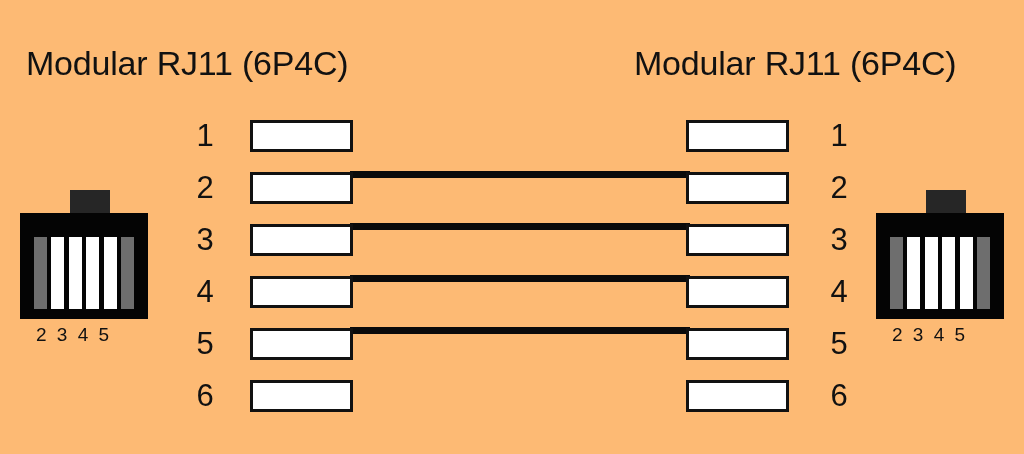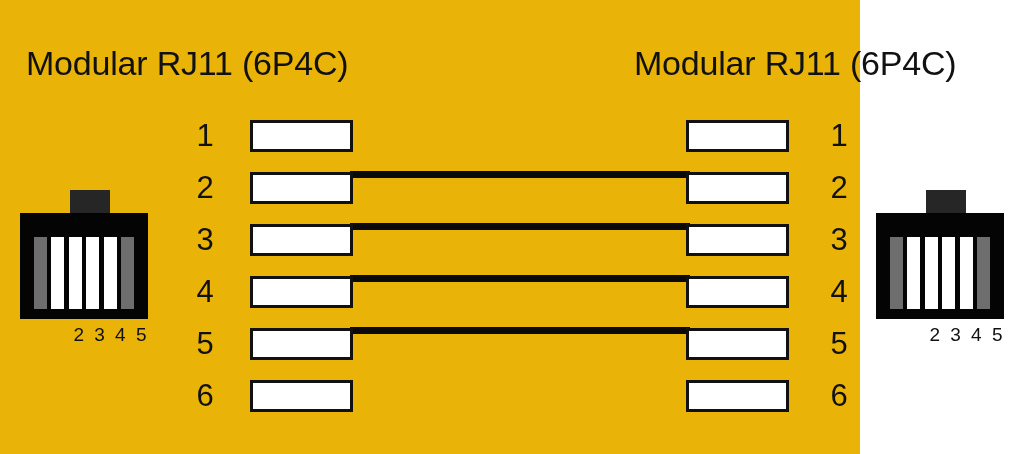--- a/index.html
+++ b/index.html
@@ -8,23 +8,23 @@
     background: #ffffff;
   }
   body {
     font-family: "Liberation Sans", sans-serif;
     width: 1024px;
     height: 454px;
     overflow: hidden;
   }
   #diagram {
     position: relative;
-    width: 860px;
+    width: 1024px;
     height: 454px;
-    background: #eab308;
+    background: #fdba74;
   }
 
   
   .title {
     position: absolute;
     font-size: 34px;
     font-weight: 400;
     color: #111111;
     letter-spacing: -0.2px;
     white-space: nowrap;
@@ -70,23 +70,23 @@
   .slot {
     width: 13px;
     height: 72px;
   }
   .slot.used   { background: #ffffff; }
   .slot.unused { background: #6e6e6e; }
 
   .conn-caption {
     position: absolute;
     top: 134px;
-    left: 1px;
+    left: 16px;
     width: 128px;
-    text-align: right;
+    text-align: left;
     font-size: 19px;
     color: #111111;
     letter-spacing: 2.5px;
     white-space: nowrap;
   }
 
   
   .pin-row {
     position: absolute;
     height: 34px;

